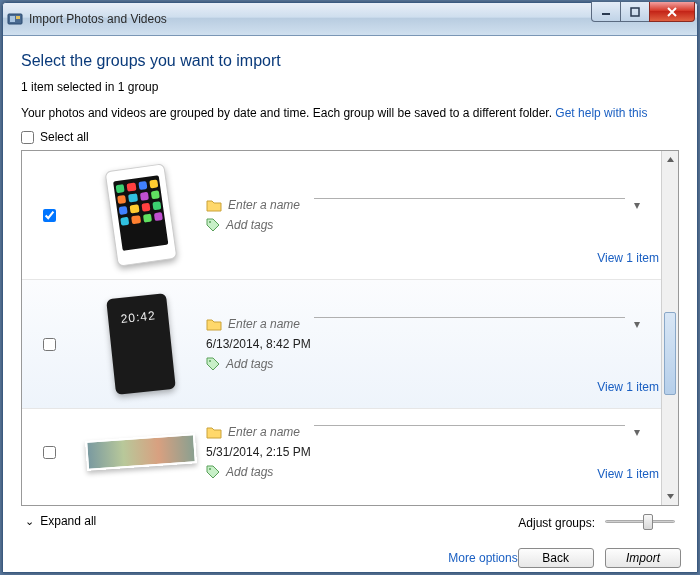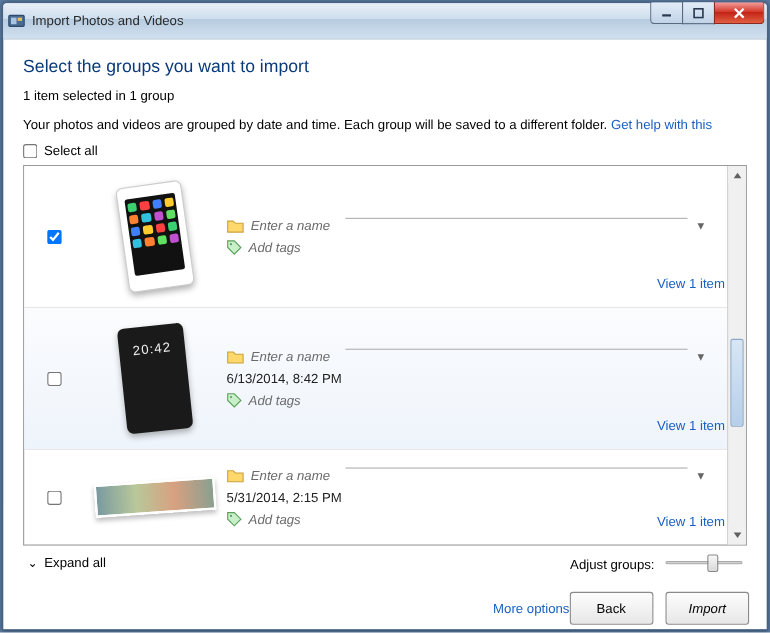--- a/index.html
+++ b/index.html
@@ -228,21 +228,21 @@
     background:linear-gradient(#f8f8f8,#d8d8d8);
     border:1px solid #888; border-radius:2px;
   }
 
   .footer2 {
     display:flex; justify-content:flex-end; align-items:center;
     padding: 14px 16px 4px 18px;
     border-top: 0;
   }
   .btn {
-    min-width: 76px; height: 30px;
+    min-width: 76px; height: 20px;
     border:1px solid #8a8a8a;
     border-radius:3px;
     background:linear-gradient(#fdfdfd,#e7e7e7);
     font-size:12px;
     padding: 0 12px;
     cursor:pointer;
   }
   .btn + .btn { margin-left:8px;font-style:italic; }
 
   input[type=checkbox]{ width:13px; height:13px; }

